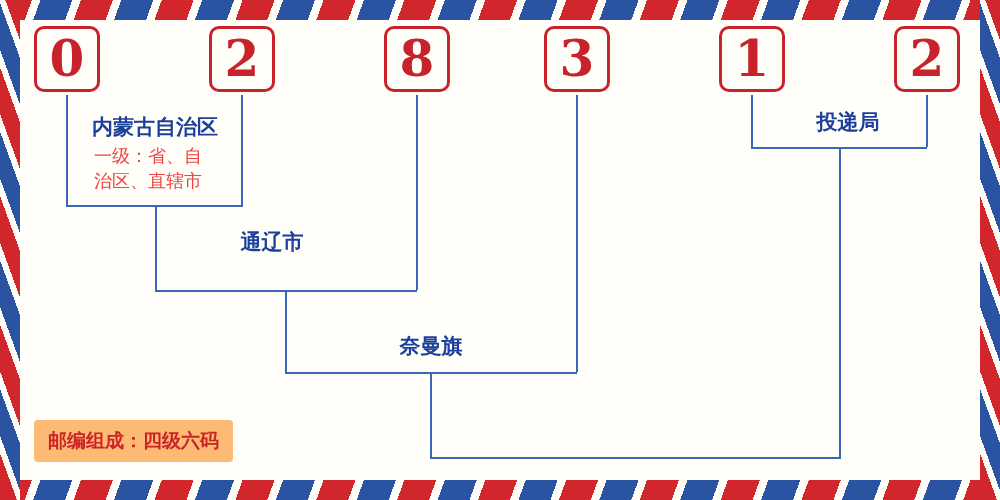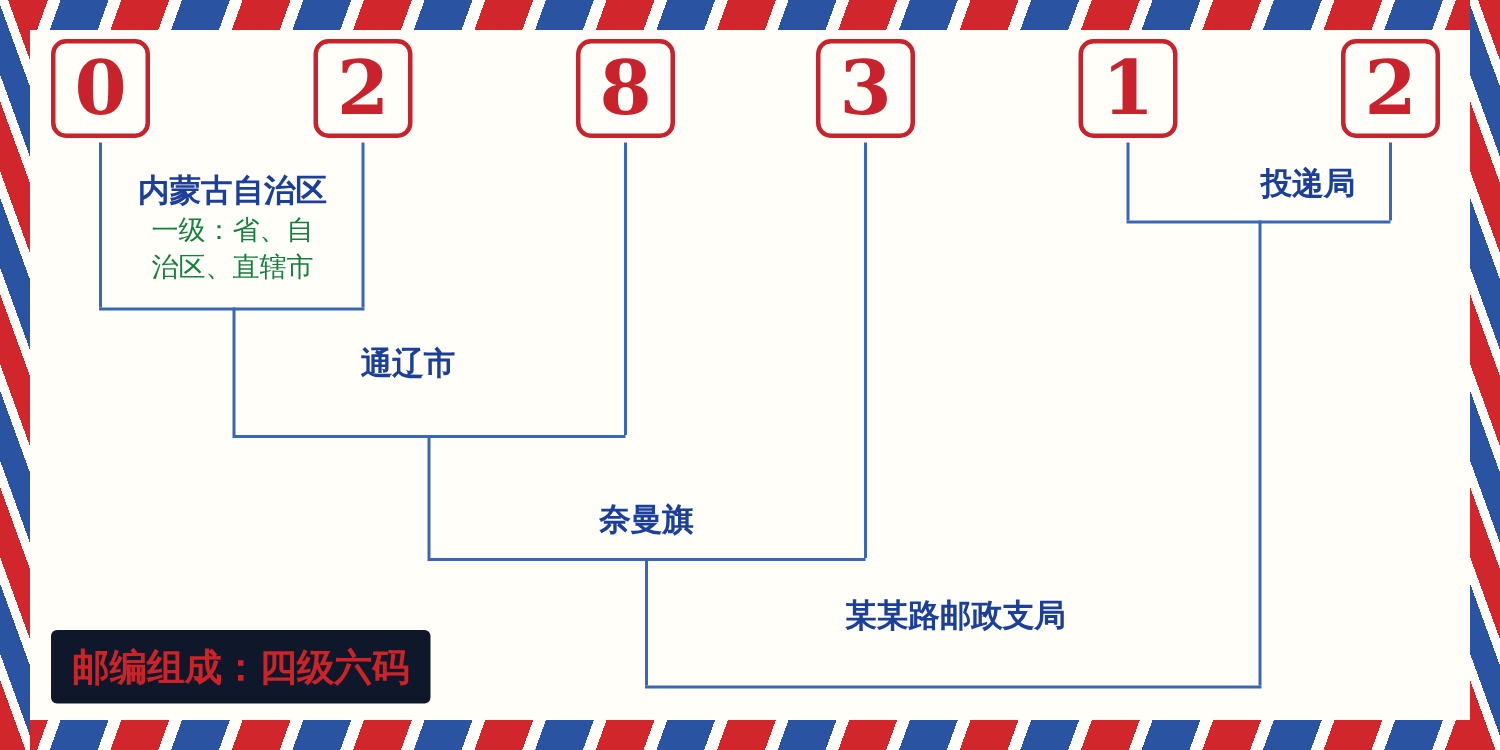--- a/index.html
+++ b/index.html
@@ -41,30 +41,30 @@
   .h { height: 2px; }
   .v { width: 2px; }
 
   
   .place {
     position: absolute; transform: translateX(-50%);
     color: #1c3f9b; font-weight: 700; font-size: 21px; white-space: nowrap;
   }
   .desc {
     position: absolute; transform: translateX(-50%);
-    color: #15803d; font-size: 18px; line-height: 1.4;
-    text-align: center; white-space: nowrap; font-family: Liberation Mono, monospace;
+    color: #ef4444; font-size: 18px; line-height: 1.4;
+    text-align: left; white-space: nowrap;
   }
   .desc.wrap { white-space: normal; width: 122px; }
 
   .footer-note {
     position: absolute; left: 34px; top: 420px;
-    background: #0f172a; border-radius: 4px;
+    background: #fdba74; border-radius: 4px;
     padding: 8px 14px;
-    color: #cb2328; font-weight: 700; font-size: 25px;
+    color: #cb2328; font-weight: 700; font-size: 19px;
   }
 </style>
 </head>
 <body>
 
 <div class="stage">
 
   <div class="band band-top"></div>
   <div class="band band-bottom"></div>
   <div class="band band-left"></div>
@@ -97,19 +97,18 @@
   <div class="line v" style="left:751px; top:95px;  height:52px"></div>
   <div class="line v" style="left:926px; top:95px;  height:52px"></div>
 
   <div class="place" style="left:155px; top:113px">内蒙古自治区</div>
   <div class="desc wrap" style="left:155px; top:143px">一级：省、自治区、直辖市</div>
 
   <div class="place" style="left:272px; top:228px">通辽市</div>
 
   <div class="place" style="left:431px; top:332px">奈曼旗</div>
 
-  <div class="place" style="left:637px; top:396px">某某路邮政支局</div>
 
-  <div class="place" style="left:872px; top:108px">投递局</div>
+  <div class="place" style="left:848px; top:108px">投递局</div>
 
   <div class="footer-note">邮编组成：四级六码</div>
 
 </div>
 
 </body></html>

